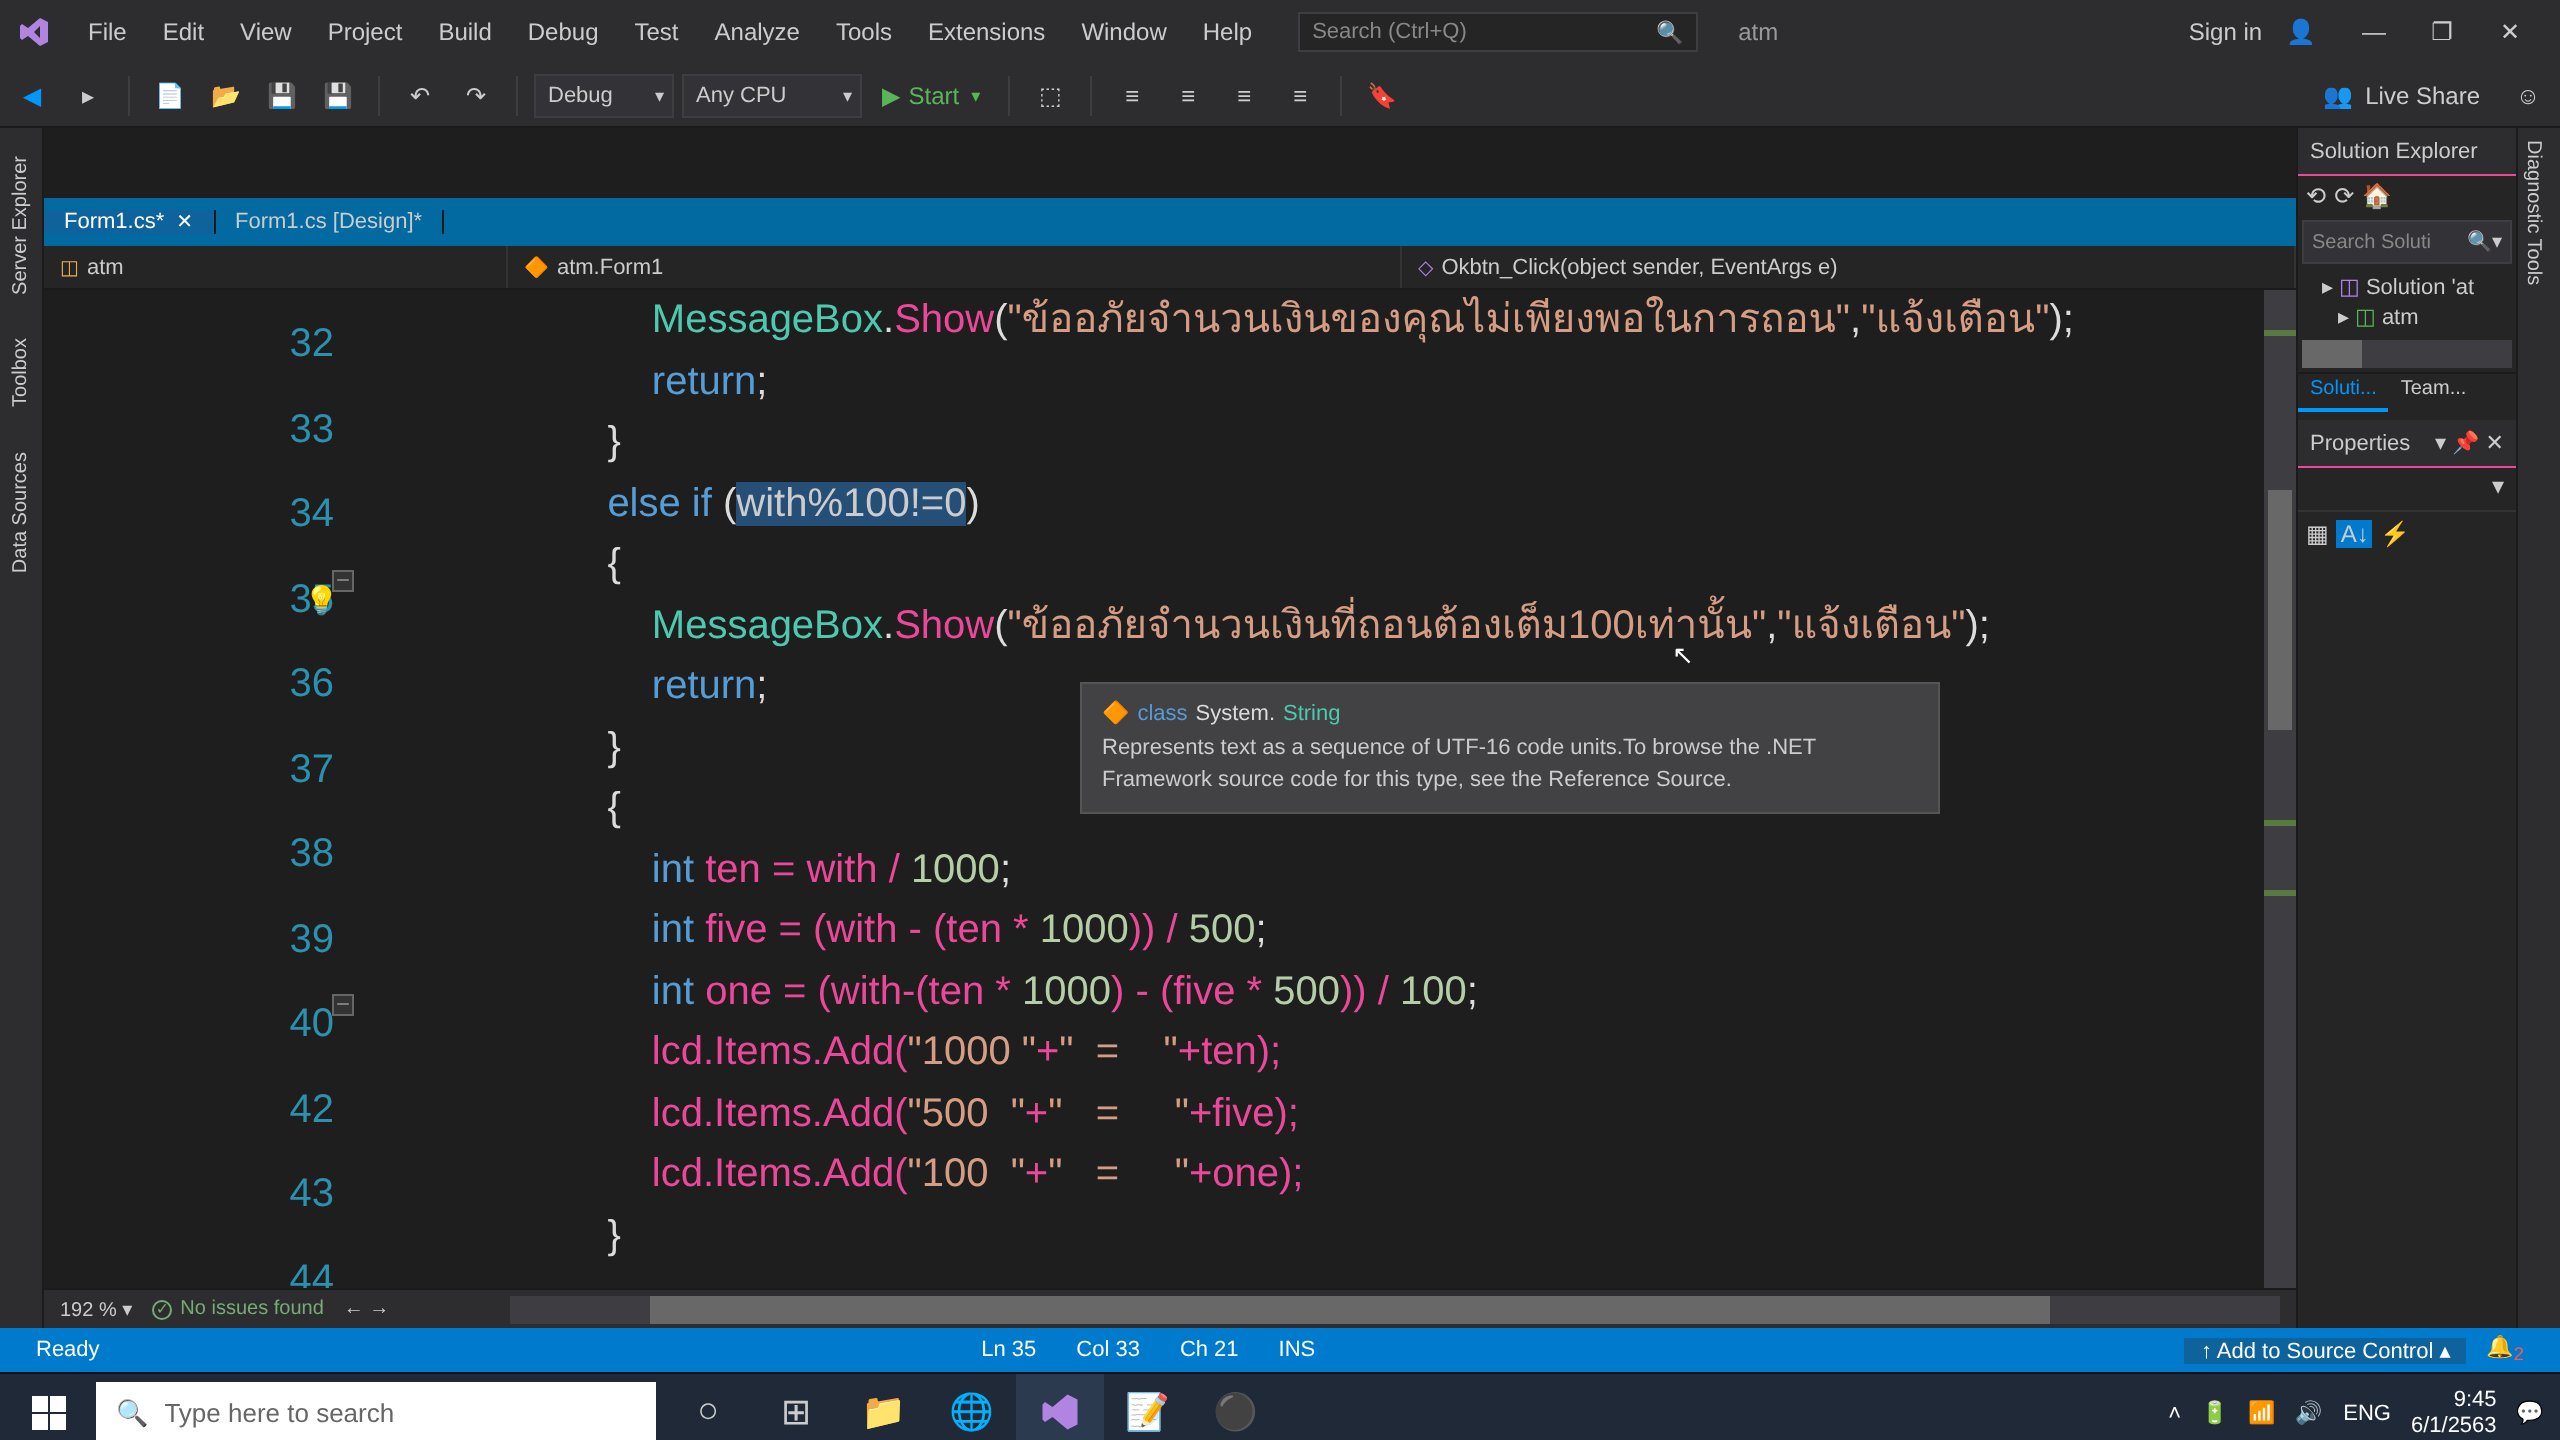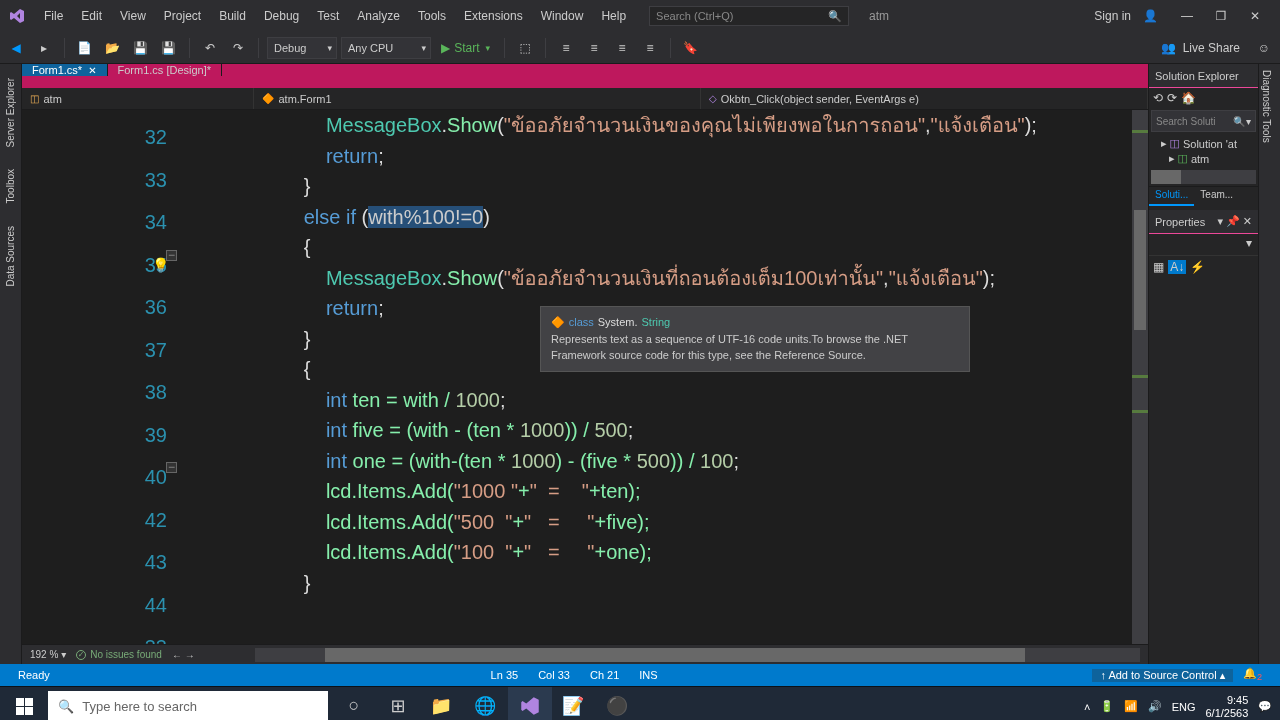--- a/index.html
+++ b/index.html
@@ -22,21 +22,21 @@
 .toolbar .dropdown::after { content: '▾'; position: absolute; right: 4px; font-size: 9px; color: #ccc; }
 .toolbar .sep { width: 1px; height: 20px; background: #3e3e42; margin: 0 4px; }
 .toolbar .start { color: #5ab55a; display: flex; align-items: center; gap: 4px; padding: 0 6px; }
 .toolbar .share { margin-left: auto; display: flex; align-items: center; gap: 6px; padding: 0 8px; }
 
 .mainarea { display: flex; height: 600px; }
 .sidebar-left { width: 22px; background: #2d2d30; border-right: 1px solid #1b1b1c; display: flex; flex-direction: column; align-items: center; padding-top: 8px; gap: 10px; }
 .sidebar-left .tab { writing-mode: vertical-rl; text-orientation: mixed; font-size: 10px; color: #ccc; padding: 6px 2px; cursor: default; transform: rotate(180deg); }
 
 .editor-pane { flex: 1; display: flex; flex-direction: column; background: #1e1e1e; }
-.tabs-row { height: 24px; background: #be185d; display: flex; align-items: flex-start; }
+.tabs-row { height: 24px; background: #0369a1; display: flex; align-items: center; margin-top: 35px; }
 .tabs-row .tab { padding: 0 10px; display: flex; align-items: center; gap: 6px; font-size: 11px; border-right: 1px solid #1b1b1c; }
 .tabs-row .tab.active { background: #0e639c; color: #fff; }
 .tabs-row .tab .x { font-size: 10px; color: #ccc; }
 .tabs-row .tab.active .x { color: #fff; }
 .nav-row { height: 22px; background: #252526; border-bottom: 1px solid #1b1b1c; display: flex; align-items: center; }
 .nav-row .crumb { padding: 0 8px; color: #ccc; font-size: 11px; display: flex; align-items: center; gap: 4px; border-right: 1px solid #333; height: 100%; flex:1; }
 .nav-row .crumb.first { flex: 0.5; }
 .nav-row .crumb .ico { color: #e8ab55; font-size: 10px; }
 
 .code { flex: 1; display: flex; font-family: Consolas, monospace; font-size: 20px; overflow: hidden; position: relative; }
@@ -44,21 +44,21 @@
 .gutter .ln { height: 30.5px; line-height: 30.5px; position: relative; margin-top: 12px; }
 .gutter .bulb { position: absolute; left: 130px; color: #ffd700; font-size: 14px; }
 .gutter .fold { position: absolute; right: -10px; color: #888; font-size: 12px; border:1px solid #666; width:11px; height:11px; line-height:9px; text-align:center; background:#333; }
 .codetext { flex: 1; padding-left: 50px; position: relative; }
 .codetext .line { height: 30.5px; line-height: 30.5px; white-space: pre; }
 .kw { color: #569cd6; }
 .cls { color: #4ec9b0; }
 .str { color: #d69d85; }
 .num { color: #b5cea8; }
 .op { color: #dcdcdc; }
-.id { color: #86efac; }
+.id { color: #ec4899; }
 .sel { background: #264f78; }
 
 .tooltip { position: absolute; background: #424245; border: 1px solid #555; padding: 8px 10px; font-size: 11px; line-height: 1.4; width: 430px; color: #ccc; z-index: 100; font-family: 'Segoe UI', sans-serif; }
 .tooltip .hdr { display: flex; align-items: center; gap: 4px; margin-bottom: 2px; }
 .tooltip .hdr .kw2 { color: #569cd6; }
 .tooltip .hdr .sys { color: #dcdcdc; }
 .tooltip .hdr .typ { color: #4ec9b0; }
 
 .editor-foot { height: 20px; background: #2d2d30; border-top: 1px solid #1b1b1c; display: flex; align-items: center; padding: 0 8px; font-size: 10px; gap: 10px; }
 .editor-foot .zoom { }

